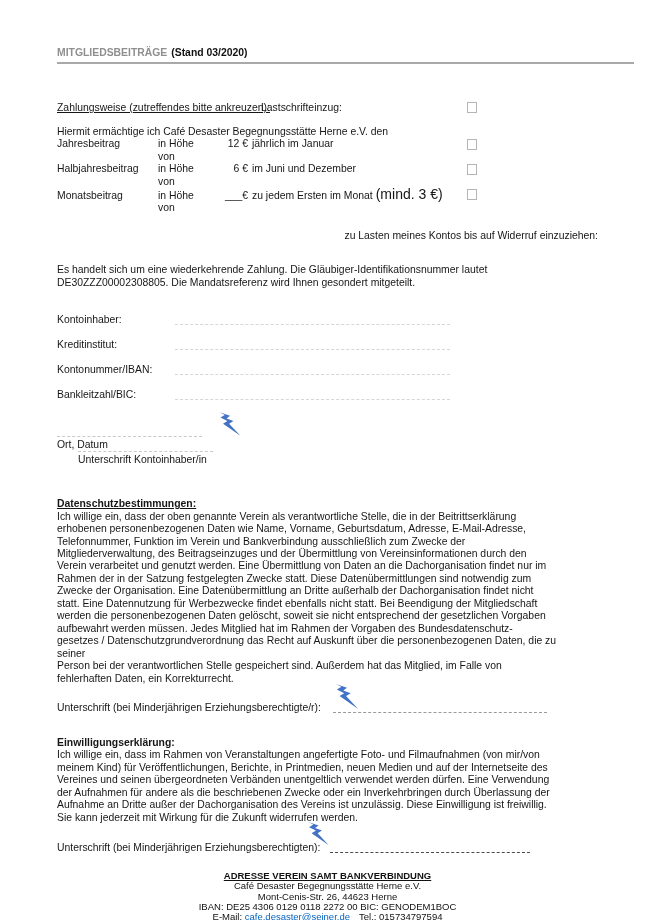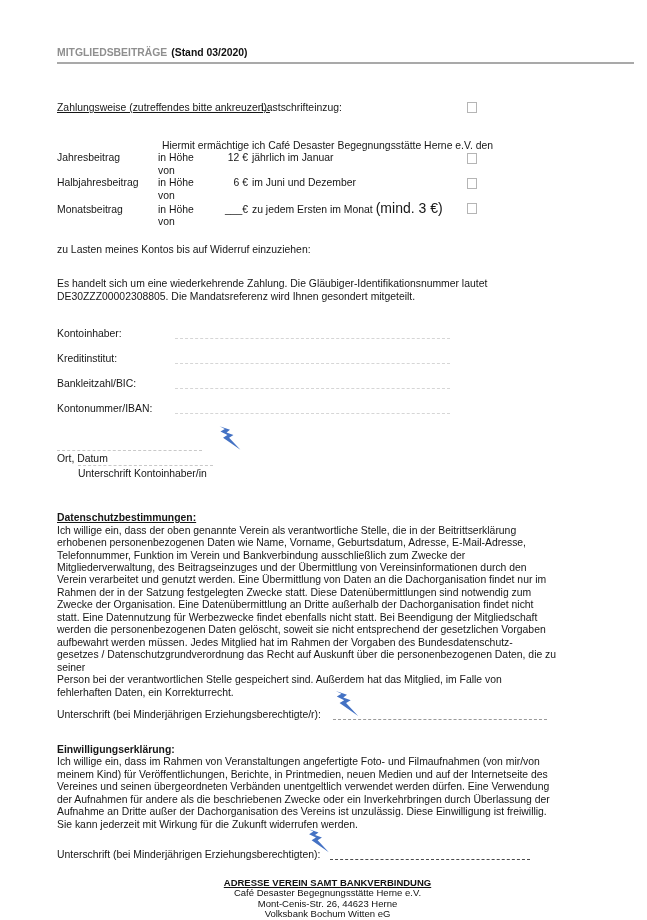--- a/index.html
+++ b/index.html
@@ -14,50 +14,50 @@
   .rule { width:577px; border:none; border-top:2px solid #a9a9a9; margin:3px 0 0 0; }
 
   .row { position:relative; }
   .checkbox {
     position:absolute; left:410px; top:0; width:10px; height:11px;
     border:1px solid #b5b5b5; background:#fff; box-sizing:border-box; cursor:pointer;
   }
   .pm-row { margin-top:38px; height:13px; line-height:12px;text-decoration:underline; }
   .pm-option { position:absolute; left:204px; top:0; }
 
-  .authorize { margin-top:25px; line-height:12.4px;text-align:center; }
+  .authorize { margin-top:11px; line-height:12.4px; }
   .bt-row { display:flex; align-items:baseline; line-height:12.4px; position:relative; }
   .bt-name { width:101px; flex:none; }
   .bt-mid { width:52px; flex:none; }
   .bt-amount { width:38px; flex:none; text-align:right; }
   .bt-desc { margin-left:4px; }
   .bt-note { font-size:14px; margin-left:3px; }
   .bt-row .checkbox { top:1px; }
 
-  .debit { margin-top:15px; line-height:12.4px; }
+  .debit { margin-top:15px; line-height:12.4px;text-align:right; }
   .para { white-space:pre-line; line-height:12.45px; }
   .recurring { margin-top:22px; }
 
   .fields { margin-top:23px; }
   .field-row { display:flex; align-items:flex-end; height:13px; margin-bottom:12px; }
   .field-label { width:118px; flex:none; }
   .field-line { width:275px; height:12px; border-bottom:1px dashed #d6d6d6; cursor:text; }
 
   .sig-block { margin-top:6px; padding-top:24px; position:relative; }
   .sig-bolt1 { position:absolute; left:160px; top:0; }
   .sig-cols { display:flex;flex-direction:column; }
   .sig-col { border-top:1px dashed #c9c9c9; padding-top:2px; white-space:nowrap; line-height:12px; }
   .sig-col1 { width:145px; flex:none; }
   .sig-col2 { width:135px; flex:none; margin-left:21px; }
 
   .section-heading { margin-top:32px; font-weight:bold; text-decoration:underline; line-height:12.45px; }
   .section-heading2 { margin-top:24px; font-weight:bold; line-height:12.45px; }
 
   .sig-row { display:flex; align-items:flex-end; position:relative; height:15px; }
-  .sig-row1 { margin-top:6px; }
+  .sig-row1 { margin-top:13px; }
   .sig-row2 { margin-top:14px; }
   .sigline1 { width:214px; height:13px; margin-left:12px; border-bottom:1px dashed #9a9a9a; cursor:text; }
   .sigline2 { width:200px; height:13px; margin-left:10px; border-bottom:1px dashed #4a4a4a; cursor:text; }
   .sig-row1 .bolt-abs { position:absolute; left:276px; top:-14px; }
   .sig-row2 .bolt-abs { position:absolute; left:248px; top:-16px; }
 
   .footer { margin-top:18px; text-align:center; font-size:9.5px; line-height:10.3px; color:#111; }
   .footer-heading { font-weight:bold; text-decoration:underline; }
   .email-link { color:#0563c1; text-decoration:underline; cursor:pointer; }
   .email-sep { display:inline-block; width:9px; }
@@ -119,25 +119,25 @@
   <div class="fields">
     <div class="field-row">
       <span class="field-label">Kontoinhaber:</span>
       <span class="field-line"></span>
     </div>
     <div class="field-row">
       <span class="field-label">Kreditinstitut:</span>
       <span class="field-line"></span>
     </div>
     <div class="field-row">
+      <span class="field-label">Kontonummer/IBAN:</span>
+      <span class="field-line"></span>
+    </div>
+    <div class="field-row">
       <span class="field-label">Bankleitzahl/BIC:</span>
-      <span class="field-line"></span>
-    </div>
-    <div class="field-row">
-      <span class="field-label">Kontonummer/IBAN:</span>
       <span class="field-line"></span>
     </div>
   </div>
 
   <div class="sig-block">
     <svg class="sig-bolt1" width="26" height="25">
         <use href="#bolt"></use>
       </svg>
     <div class="sig-cols">
       <div class="sig-col sig-col1">
@@ -186,21 +186,20 @@
     <span class="sigline2"></span>
     <svg class="bolt-abs" width="27" height="24">
         <use href="#bolt"></use>
       </svg>
   </div>
 
   <div class="footer">
     <div class="footer-heading">ADRESSE VEREIN SAMT BANKVERBINDUNG</div>
     <div>Café Desaster Begegnungsstätte Herne e.V.</div>
     <div>Mont-Cenis-Str. 26, 44623 Herne</div>
-    <div>Volksbank Bochum Witten eG</div>
     <div>IBAN: DE25 4306 0129 0118 2272 00 BIC: GENODEM1BOC</div>
     <div>
       <span>E-Mail:</span>
       <span class="email-link">cafe.desaster@seiner.de</span><span class="email-sep"></span><span>Tel.: 015734797594</span>
     </div>
   </div>
 
 </div>
 
 </body></html>

